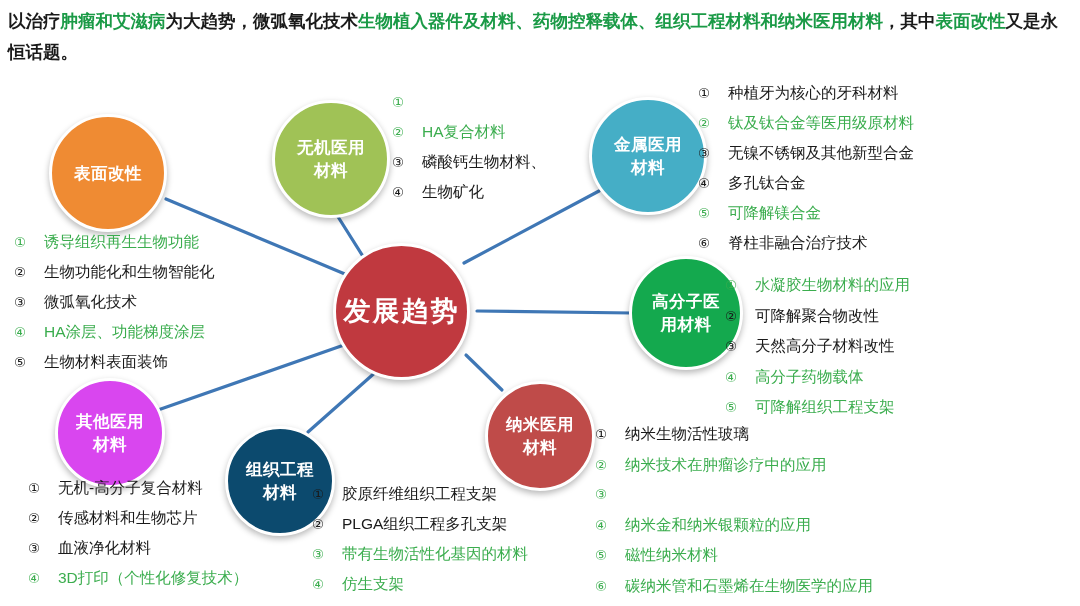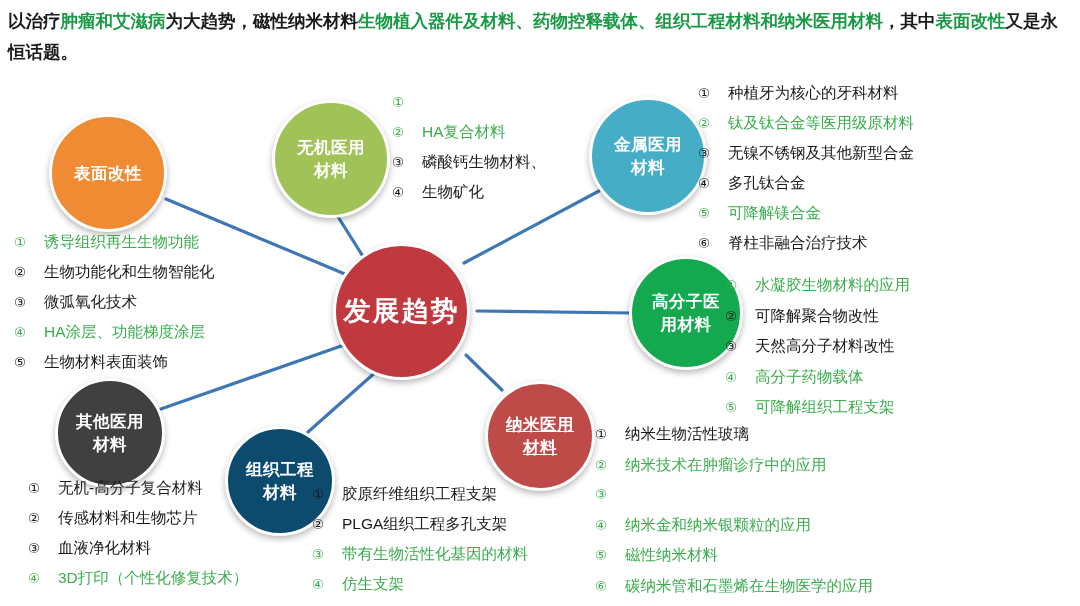--- a/index.html
+++ b/index.html
@@ -82,21 +82,21 @@
   }
   .list .txt {
     font-size: 15.5px;
   }
   .green { color: #3bad4e; }
   .black { color: #1a1a1a; }
 </style>
 </head>
 <body>
 
-<div id="headline"><span>以治疗</span><span class="g">肿瘤和艾滋病</span><span>为大趋势，磁性纳米材料</span><span class="g">生物植入器件及材料、药物控释载体、组织工程材料和纳米医用材料</span><span>，其中</span><span class="g">表面改性</span><span>又是永恒话题。</span></div>
+<div id="headline"><span>以治疗</span><span class="g">肿瘤和艾滋病</span><span>为大趋势，微弧氧化技术</span><span class="g">生物植入器件及材料、药物控释载体、组织工程材料和纳米医用材料</span><span>，其中</span><span class="g">表面改性</span><span>又是永恒话题。</span></div>
 
 <svg id="connectors" viewBox="0 0 1080 606" xmlns="http://www.w3.org/2000/svg">
   <g stroke="#3f77b5" stroke-width="3.2" fill="none" stroke-linecap="round">
     <line x1="166" y1="199" x2="352" y2="277"></line>
     <line x1="335" y1="212" x2="364" y2="258"></line>
     <line x1="599" y1="191" x2="464" y2="263"></line>
     <line x1="477" y1="311" x2="632" y2="313"></line>
     <line x1="466" y1="355" x2="502" y2="390"></line>
     <line x1="378" y1="370" x2="308" y2="432"></line>
     <line x1="344" y1="345" x2="158" y2="410"></line>
@@ -127,35 +127,35 @@
     </span>
 </div>
 
 <div class="node small" id="node-polymer" style="left:629px; top:256px; width:114px; height:114px; background:#14a94e;">
   <span>
       <div>高分子医</div>
       <div>用材料</div>
     </span>
 </div>
 
-<div class="node small" id="node-nano" style="left:485px; top:381px; width:110px; height:110px; background:#bf4b49;text-decoration:underline;">
+<div class="node small" id="node-nano" style="left:485px; top:381px; width:110px; height:110px; background:#bf4b49;">
   <span>
       <div>纳米医用</div>
       <div>材料</div>
     </span>
 </div>
 
 <div class="node small" id="node-tissue" style="left:225px; top:426px; width:110px; height:110px; background:#0c4a6e;">
   <span>
       <div>组织工程</div>
       <div>材料</div>
     </span>
 </div>
 
-<div class="node small" id="node-other" style="left:55px; top:378px; width:110px; height:110px; background:#404040;">
+<div class="node small" id="node-other" style="left:55px; top:378px; width:110px; height:110px; background:#d946ef;">
   <span>
       <div>其他医用</div>
       <div>材料</div>
     </span>
 </div>
 
 <div class="list" id="list-inorganic" style="left:392px; top:88px; line-height:29px;">
     <div class="row">
       <div class="num green">①</div>
     </div>

